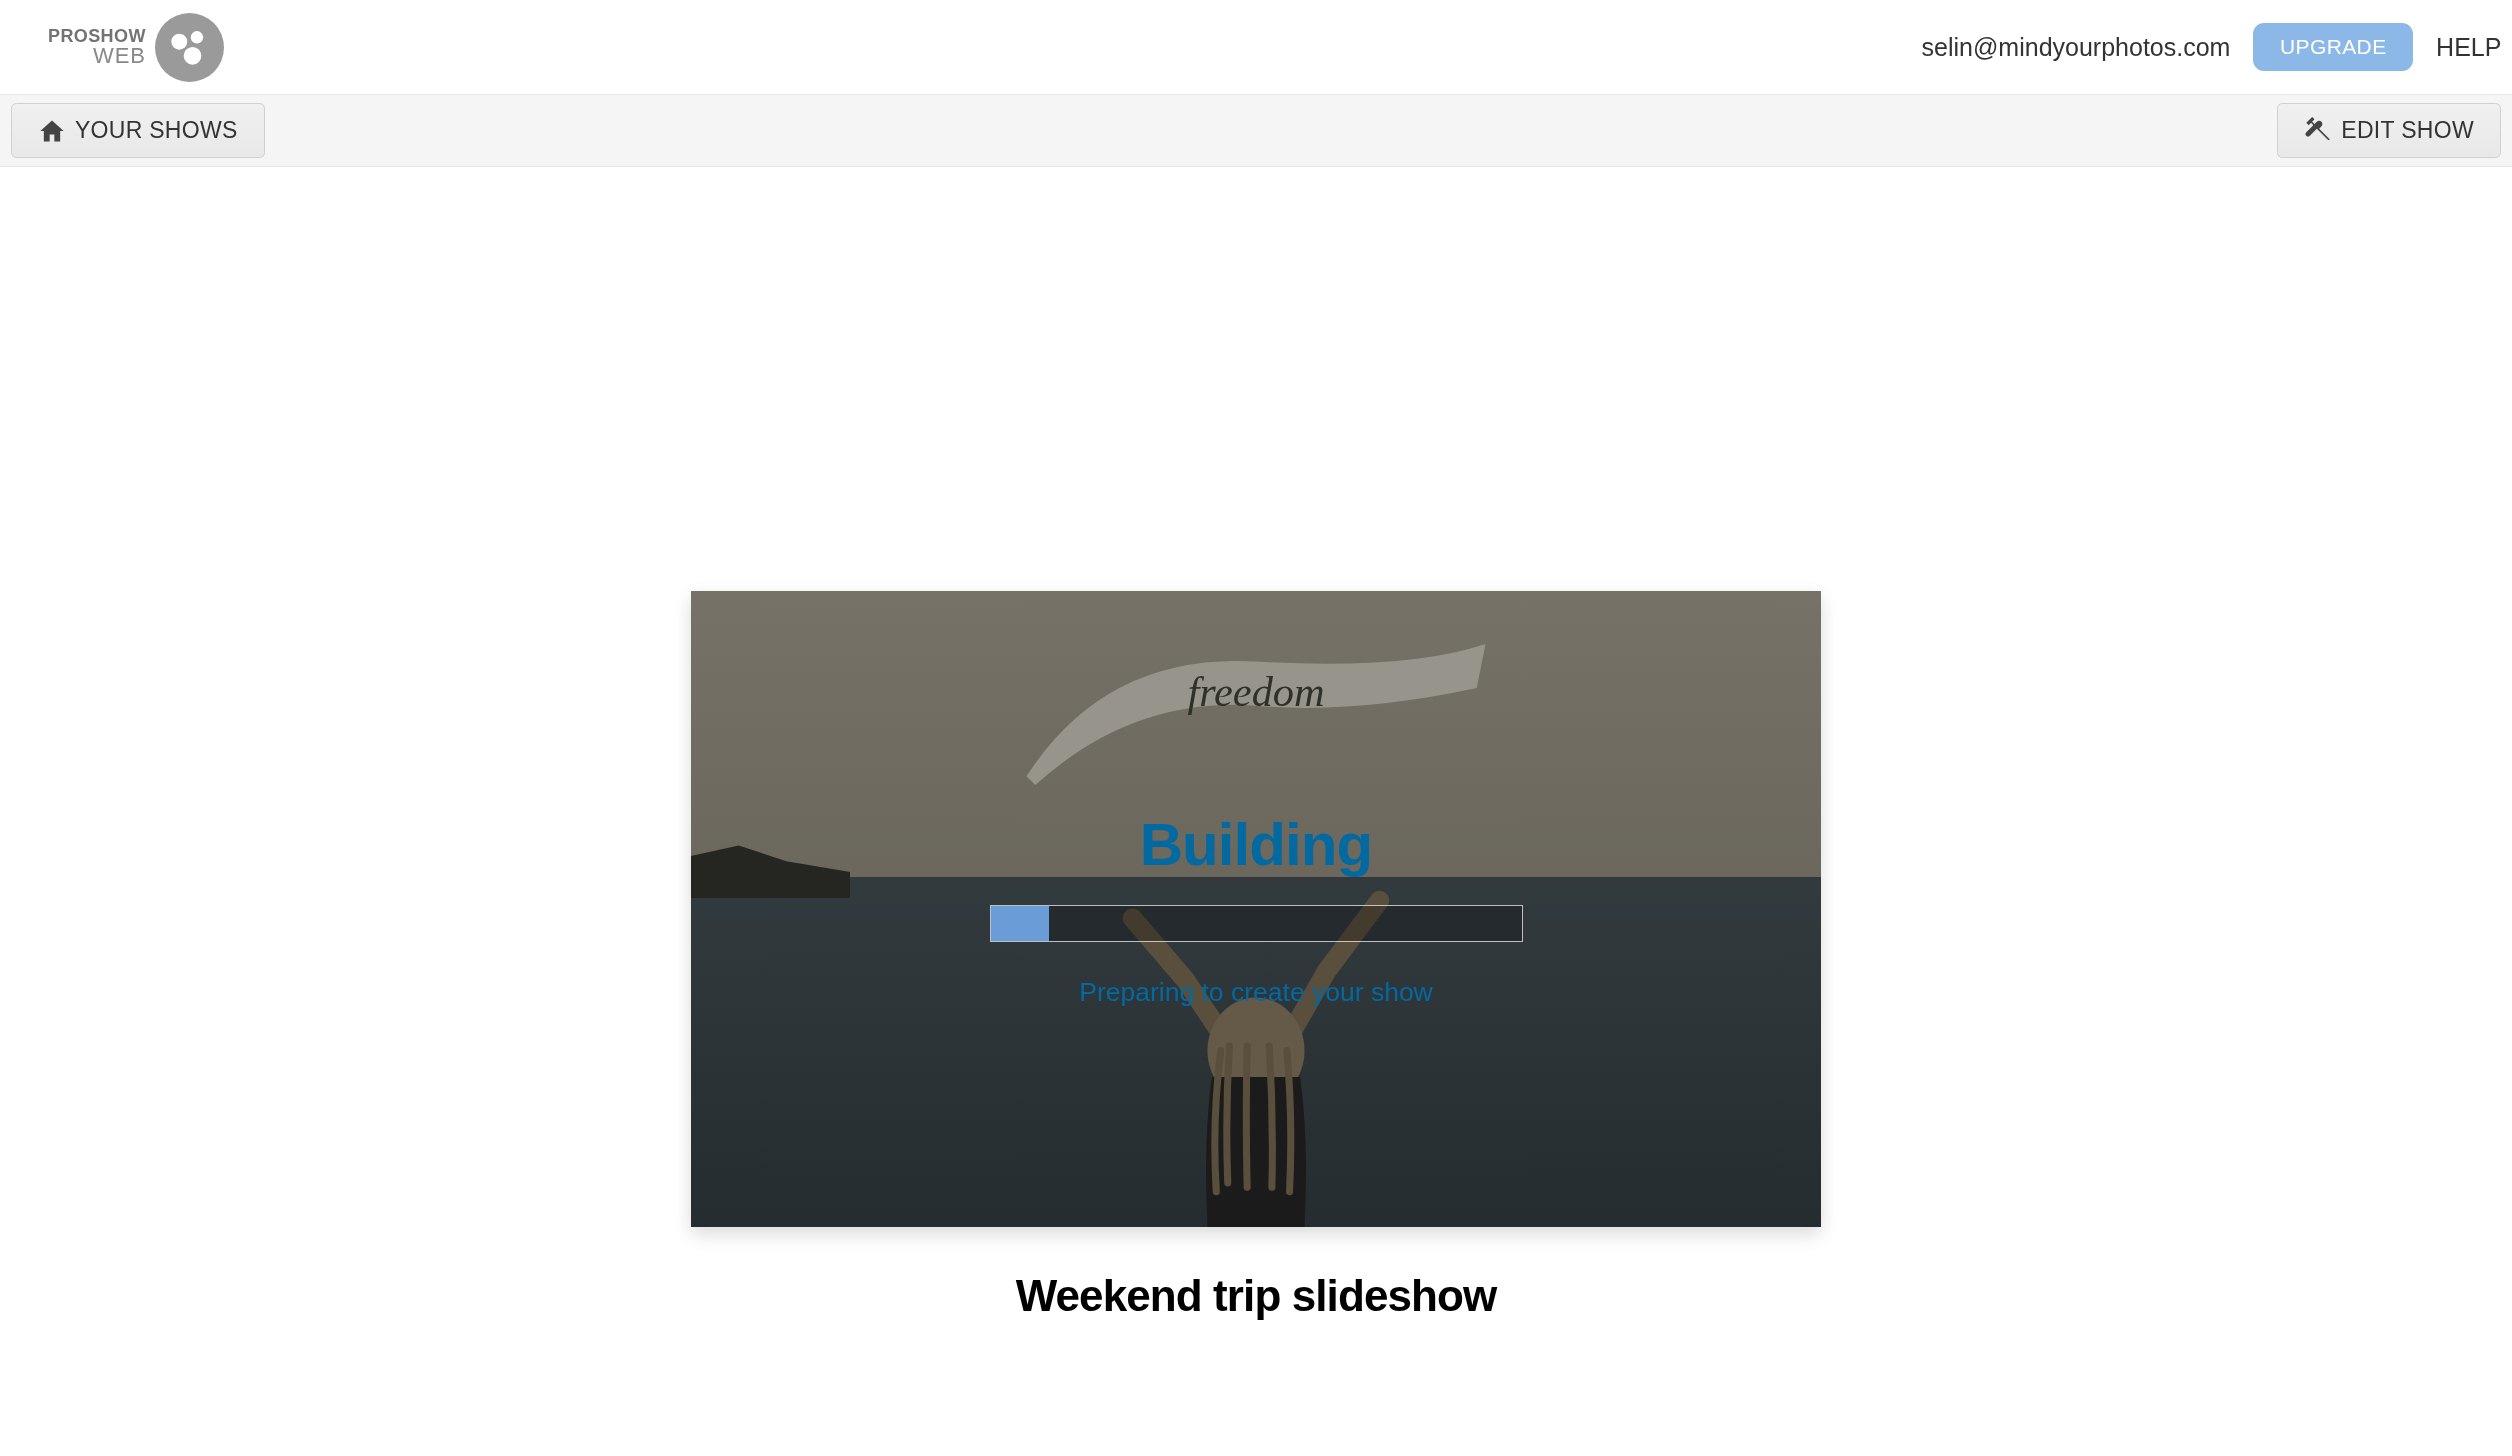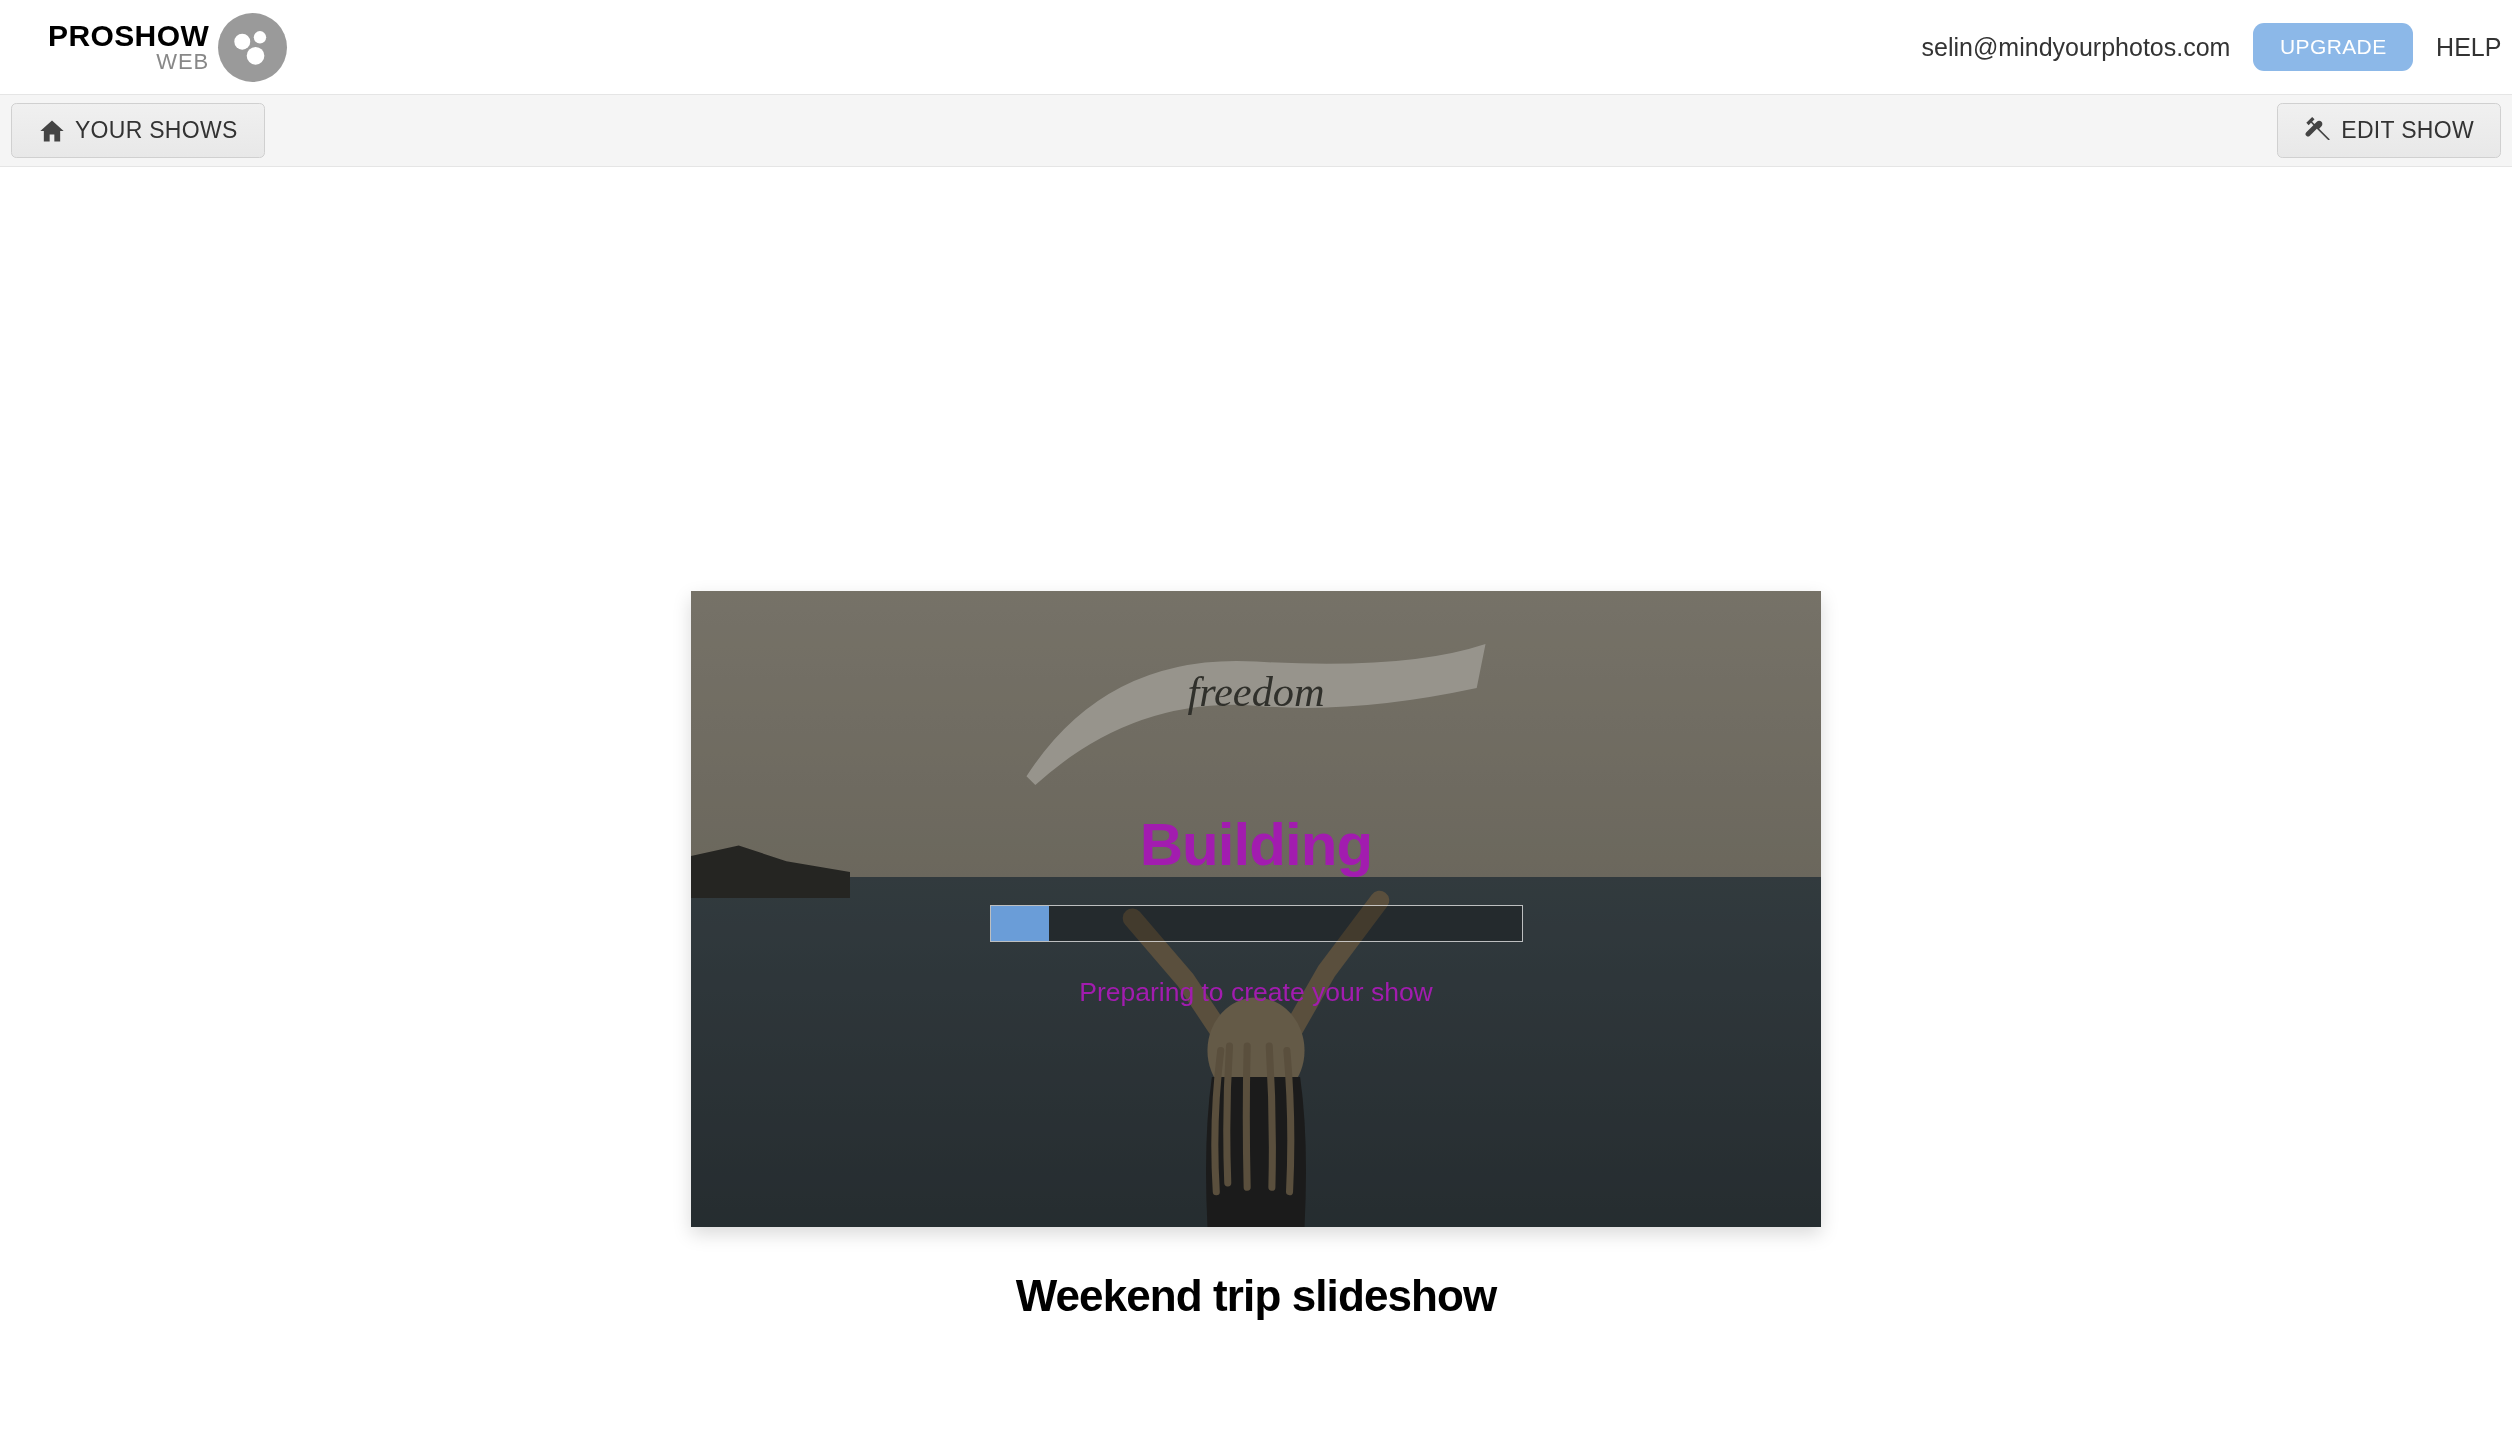--- a/index.html
+++ b/index.html
@@ -28,22 +28,22 @@
       align-items: center;
       gap: 8.8px;
     }
     .logo-text {
       display: flex;
       flex-direction: column;
       line-height: 1;
     }
     .logo-main {
       font-weight: 700;
-      font-size: 30px;
-      color: #000000;
+      font-size: 18px;
+      color: #737373;
       letter-spacing: 0.4px;
     }
     .logo-sub {
       font-weight: 400;
       font-size: 22px;
       color: #888;
       text-align: right;
       letter-spacing: 0.9px;
     }
     .logo-circle {
@@ -150,21 +150,21 @@
       inset: 0;
       background: rgba(0,0,0,0.35);
     }
     .preview-content {
       position: absolute;
       inset: 0;
       display: flex;
       flex-direction: column;
       align-items: center;
       justify-content: center;
-      color: #a21caf;
+      color: #0369a1;
     }
     .building-title {
       font-size: 60px;
       font-weight: 700;
       margin-bottom: 26.5px;
       letter-spacing: -0.9px;
     }
     .progress-wrap {
       width: 533px;
       height: 37px;

